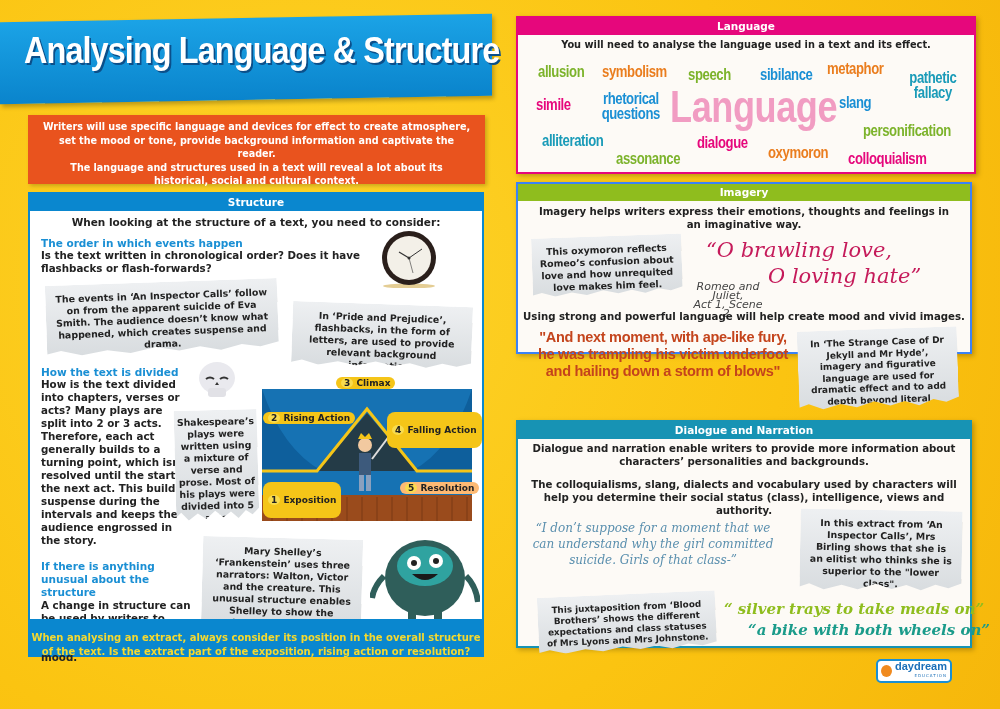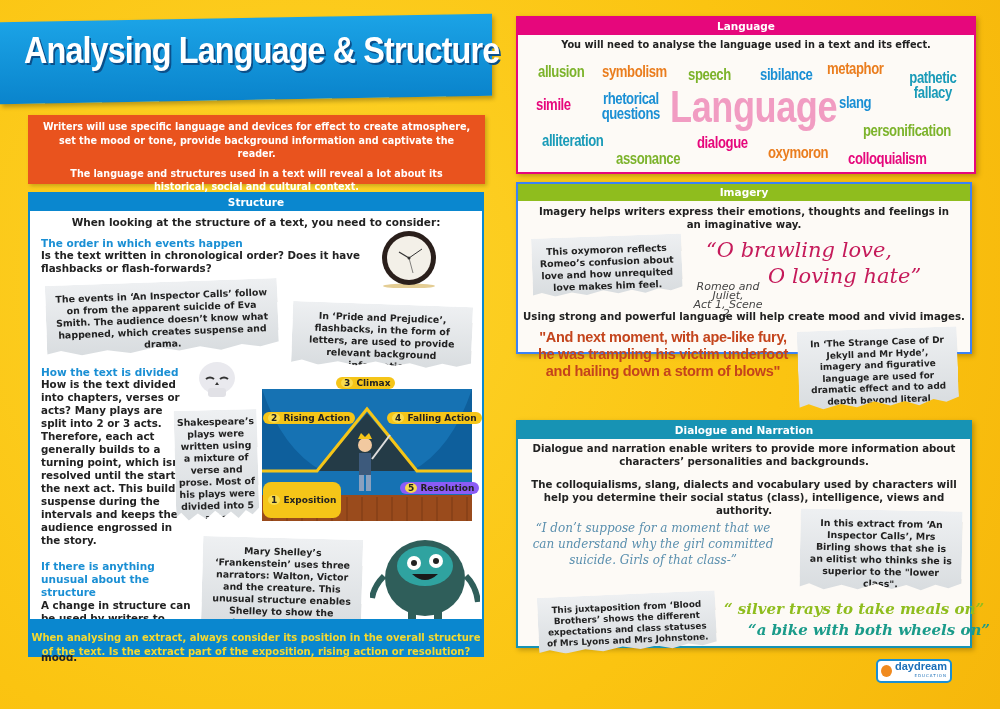--- a/index.html
+++ b/index.html
@@ -2,21 +2,21 @@
 <html><head>
 <meta charset="utf-8">
 <style>
 *{box-sizing:border-box;margin:0;padding:0}
 body{width:1000px;height:709px;overflow:hidden;background:#fbc712;font-family:"DejaVu Sans",sans-serif;position:relative;color:#222}
 .bg{position:absolute;inset:0;background:radial-gradient(circle at 30% 40%,#fdd42a 0%,#fbc411 60%,#f6b70b 100%)}
 .abs{position:absolute}
 .title-banner{left:0;top:18px;width:492px;height:82px;background:linear-gradient(180deg,#1ba3e6,#0a84cc);transform:skewY(-1deg);box-shadow:2px 3px 4px rgba(0,0,0,.25)}
 .title-text{left:24px;top:30px;font-family:"Liberation Sans",sans-serif;font-weight:700;font-size:36px;color:#fff;letter-spacing:-1px;text-shadow:2px 2px 0 #0b4f8a;transform:scaleX(.9);transform-origin:left}
 .intro{left:28px;top:115px;width:457px;height:69px;background:#e9531e;color:#fff;font-size:9.6px;font-weight:700;text-align:center;padding:5px 14px;line-height:13.5px;box-shadow:2px 2px 4px rgba(0,0,0,.2)}
-.intro p+p{margin-top:6px}
+.intro p+p{}
 .panel{background:#fdfaf6;box-shadow:2px 2px 5px rgba(0,0,0,.25)}
 .panel-head{color:#fff;font-weight:700;font-size:10.5px;text-align:center;height:17px;line-height:17px}
 .structure{left:28px;top:192px;width:456px;height:465px;background:#fff;border:2px solid #0a87cf}
 .structure .panel-head{background:#0a87cf}
 .s-sub{font-size:10.5px;font-weight:700;text-align:center;margin-top:5px}
 .h-blue{color:#1a8fd4;font-weight:700;font-size:10.5px}
 .body-txt{font-size:10.3px;font-weight:600;line-height:13px;color:#222}
 .note{background:linear-gradient(180deg,#eef0f2,#d8dcdf);font-size:9.4px;font-weight:600;text-align:center;line-height:12px;color:#222;padding:8px 8px;box-shadow:1px 2px 3px rgba(0,0,0,.25)}
 .torn{clip-path:polygon(0 0,100% 0,100% 88%,92% 94%,84% 90%,75% 97%,66% 91%,57% 96%,47% 90%,36% 97%,26% 92%,15% 98%,6% 91%,0 95%)}
 .footer-bar{left:0;bottom:0;width:100%;height:36px;background:#0a87cf;color:#f5d92f;font-size:10px;font-weight:700;text-align:center;line-height:14px;padding-top:12px}
@@ -125,29 +125,29 @@
   </div>
 
   <div class="abs" style="left:306px;top:183px;background:#f5c518;border-radius:8px;font-size:9px;font-weight:700;padding:1px 5px;white-space:nowrap">
     <span style="background:#f9dc4e;border-radius:50%;padding:0 3px">3</span>
     <span>Climax</span>
   </div>
   <div class="abs" style="left:233px;top:218px;background:#f5c518;border-radius:8px;font-size:9px;font-weight:700;padding:1px 5px;white-space:nowrap">
     <span style="background:#f9dc4e;border-radius:50%;padding:0 3px">2</span>
     <span>Rising Action</span>
   </div>
-  <div class="abs" style="left:357px;top:218px;background:#f5c518;border-radius:8px;font-size:9px;font-weight:700;padding:1px 5px;white-space:nowrap">
+  <div class="abs" style="left:357px;top:218px;background:#f5c518;border-radius:8px;font-size:9px;font-weight:700;padding:13px 5px;white-space:nowrap">
     <span style="background:#f9dc4e;border-radius:50%;padding:0 3px">4</span>
     <span>Falling Action</span>
   </div>
   <div class="abs" style="left:233px;top:288px;background:#f5c518;border-radius:8px;font-size:9px;font-weight:700;padding:13px 5px;white-space:nowrap">
     <span style="background:#f9dc4e;border-radius:50%;padding:0 3px">1</span>
     <span>Exposition</span>
   </div>
-  <div class="abs" style="left:370px;top:288px;background:#8b5cf6;border-radius:8px;font-size:9px;font-weight:700;padding:1px 5px;white-space:nowrap">
+  <div class="abs" style="left:370px;top:288px;background:#fdba74;border-radius:8px;font-size:9px;font-weight:700;padding:1px 5px;white-space:nowrap">
     <span style="background:#f9dc4e;border-radius:50%;padding:0 3px">5</span>
     <span>Resolution</span>
   </div>
 
   <div class="abs" style="left:11px;top:366px;width:160px">
     <div class="h-blue" style="line-height:13px">If there is anything unusual about the structure</div>
     <div class="body-txt">A change in structure can be used by writers to create suspense, release tension or change the mood.</div>
   </div>
 
   <div class="abs note torn" style="left:172px;top:344px;width:160px;height:92px;transform:rotate(1.5deg)">

